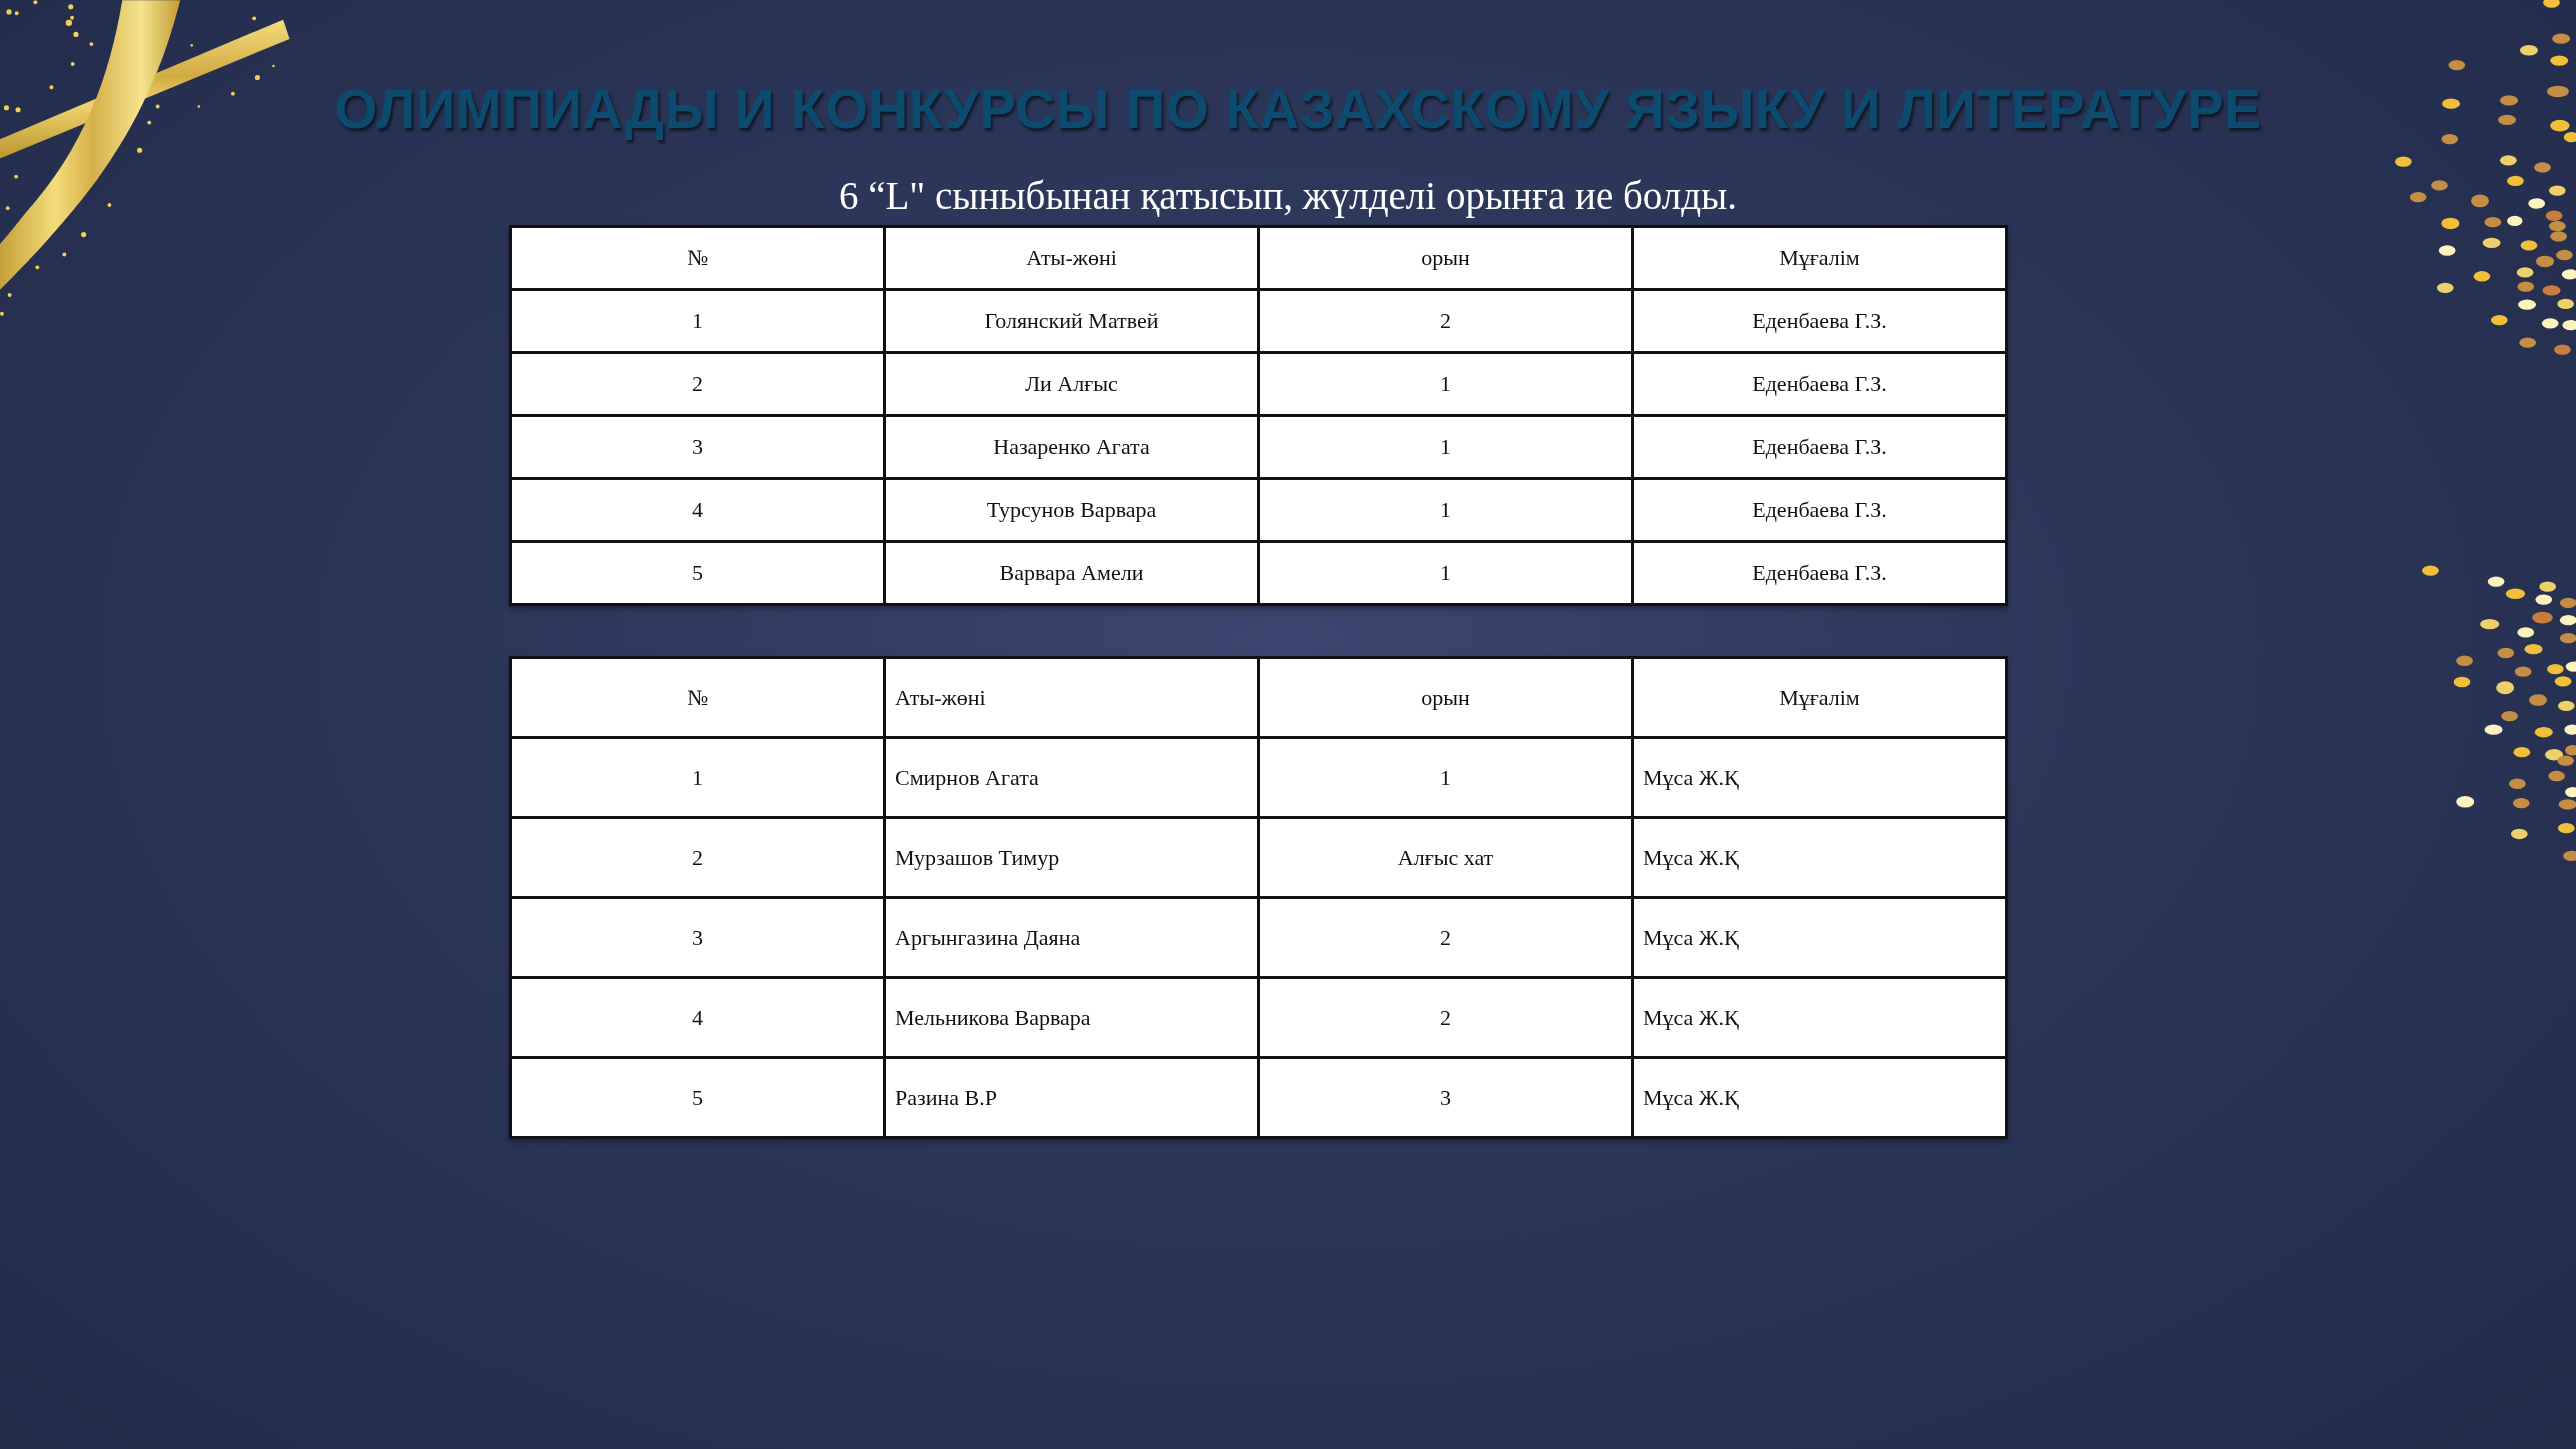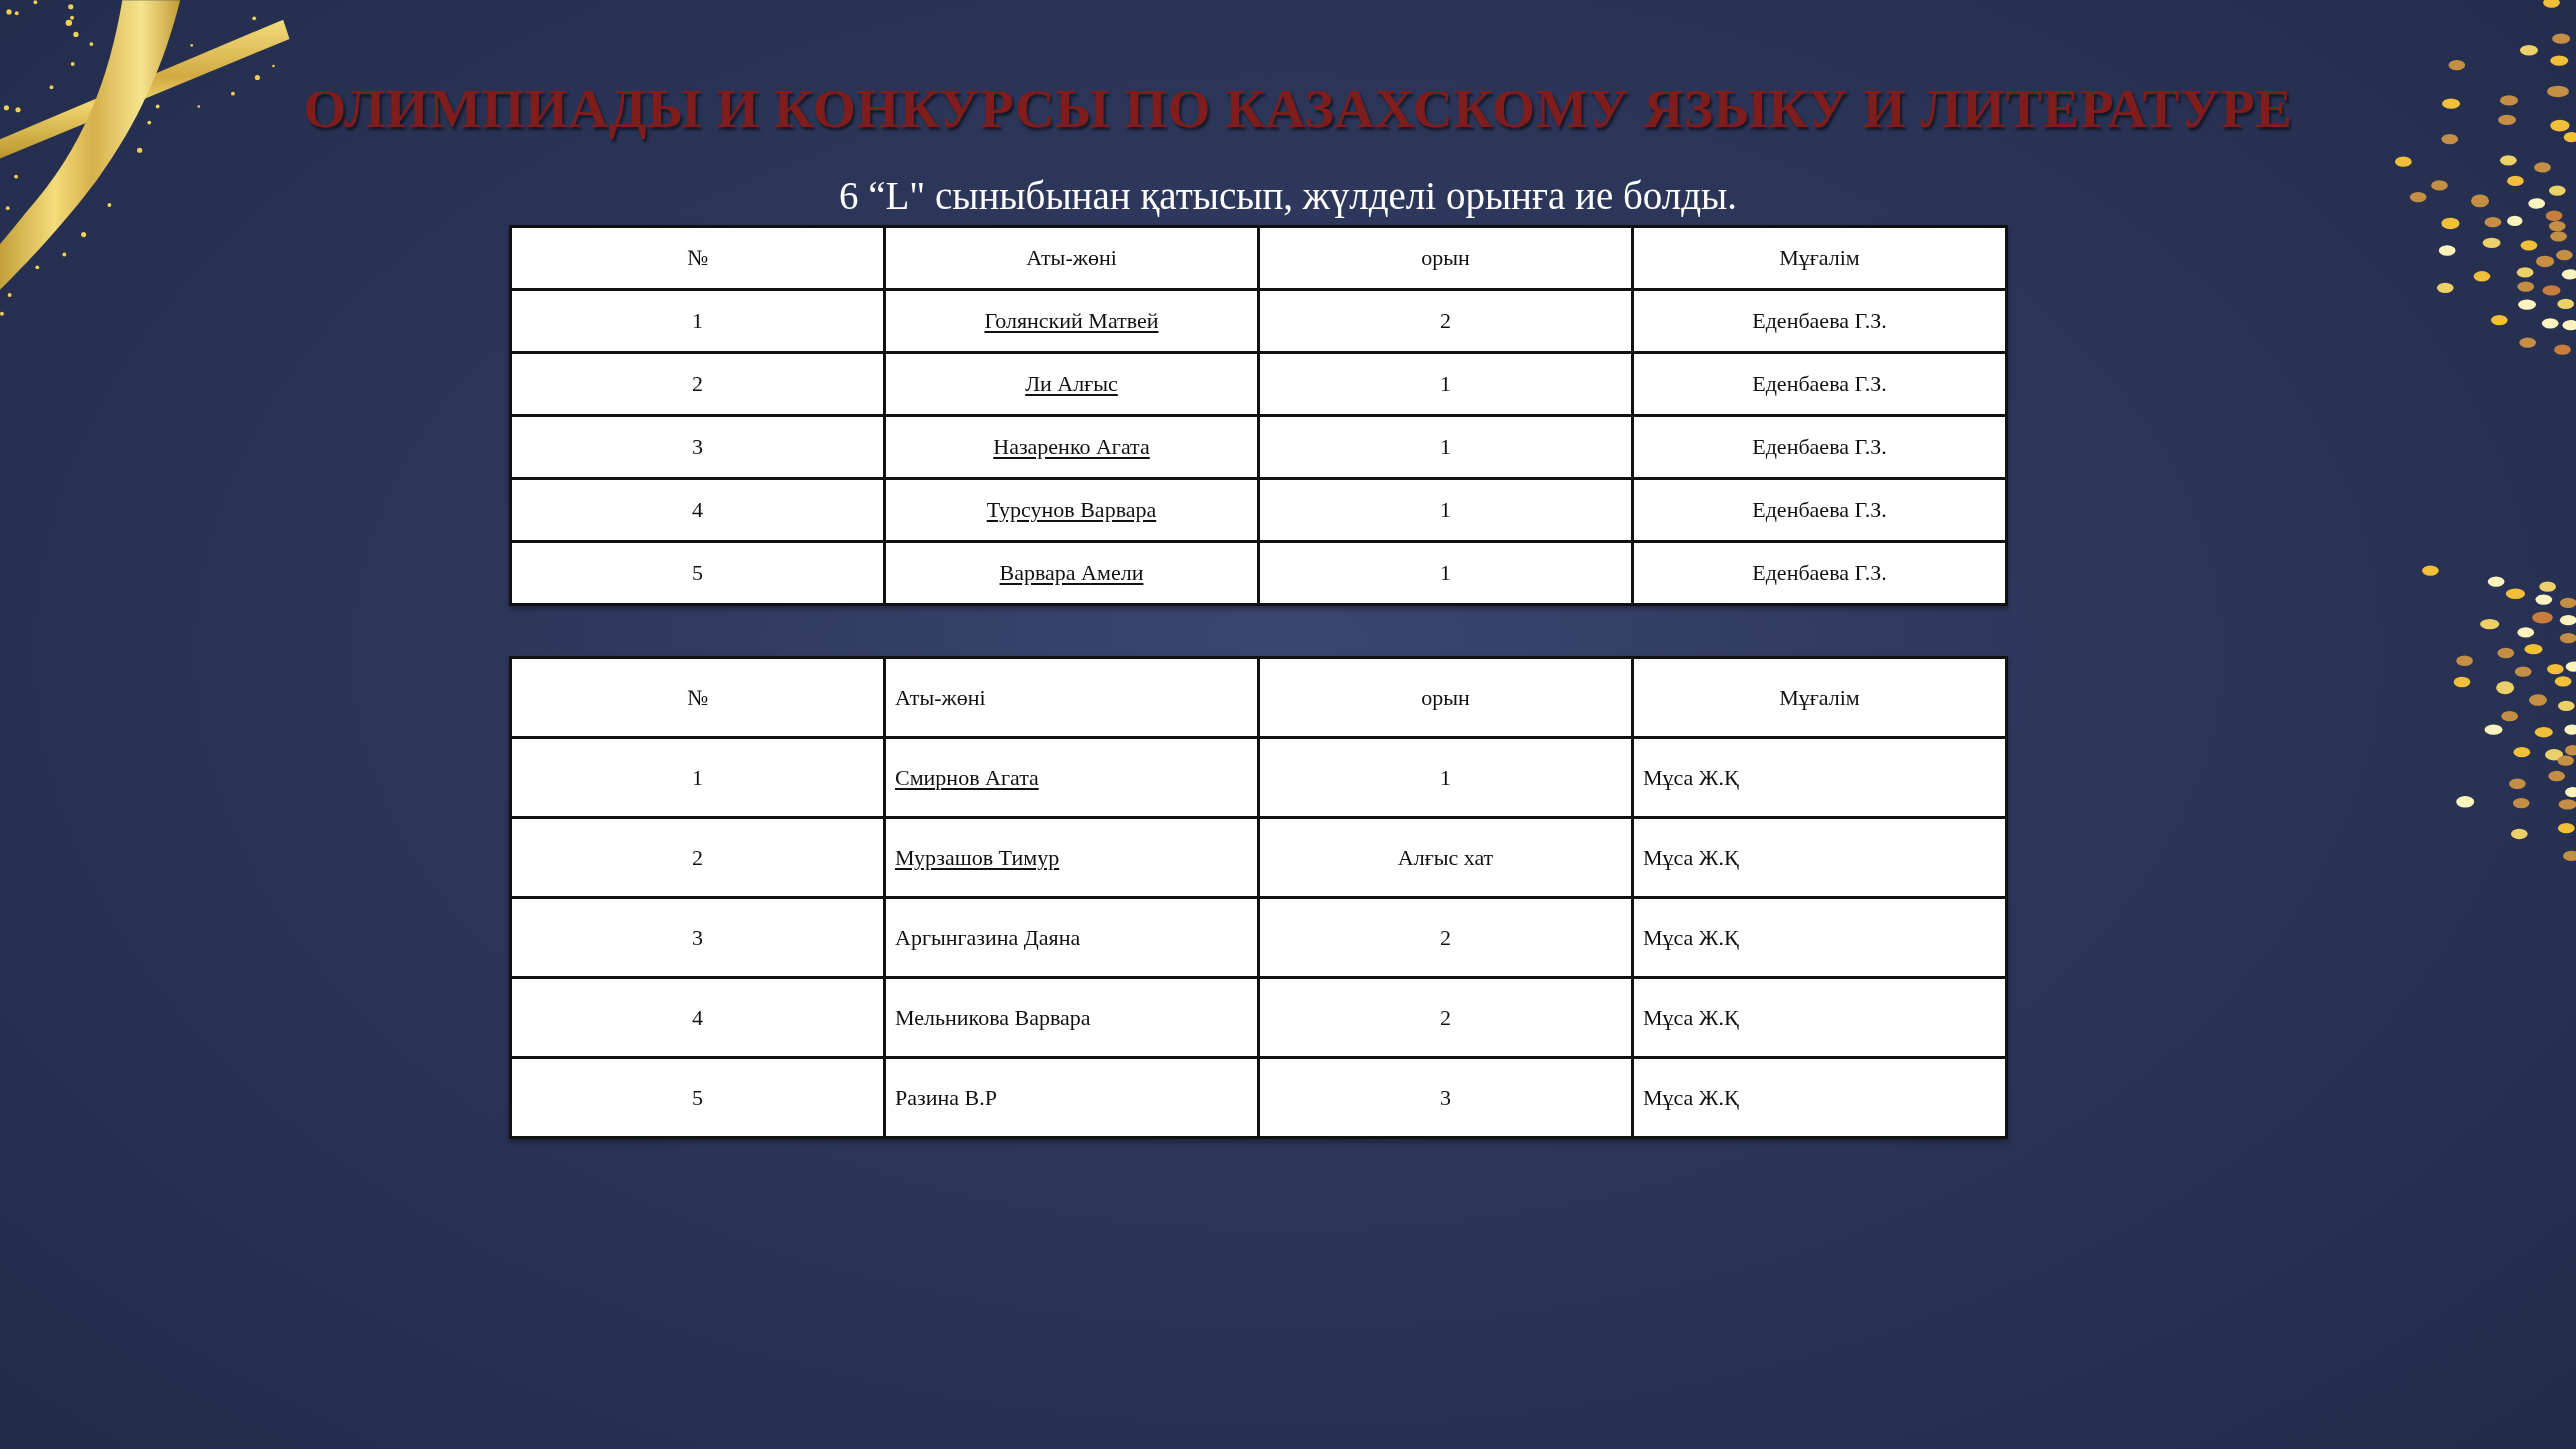--- a/index.html
+++ b/index.html
@@ -29,22 +29,22 @@
       position: absolute;
       right: 0; top: 0;
       width: 219px; height: 1127px;
     }
     
     .title {
       position: absolute;
       left: 0; right: 0;
       top: 77px;
       text-align: center;
-      color: #7f1d1d;
-      font-family: Liberation Serif, serif;
+      color: #0c4a6e;
+      font-family: Liberation Sans, sans-serif;
       font-weight: bold;
       font-size: 55px;
       letter-spacing: 0.6px;
       text-shadow: 1.9px 2.6px 2.6px rgba(0,0,0,0.55);
       padding-left: 20px;
     }
     .subtitle {
       position: absolute;
       left: 0; right: 0;
       top: 173px;
@@ -65,21 +65,20 @@
     table.awards td {
       border: 3.2px solid #111111;
       color: #111111;
       font-size: 22px;
       text-align: center;
       vertical-align: middle;
       padding: 0 9px;
     }
     table.awards td.left { text-align: left; }
     table.awards td.name-link span {
-      text-decoration: underline;
       text-underline-offset: 2.6px;
       text-decoration-thickness: 1.9px;
       margin-top: 40px;
     }
     #table1 { top: 225px; }
     #table1 tr { height: 63px; }
     #table2 { top: 656px; }
     #table2 tr { height: 80px; }
     
     .paragraph {

